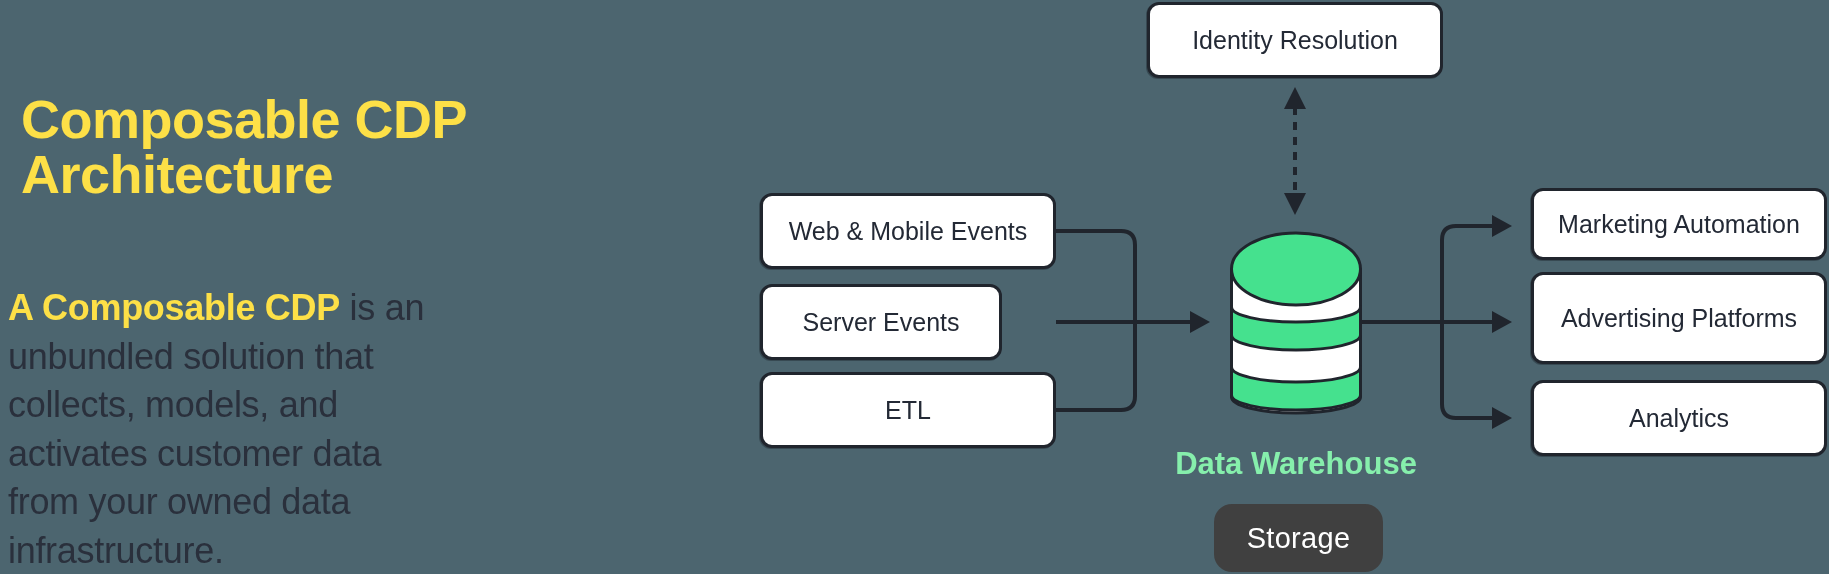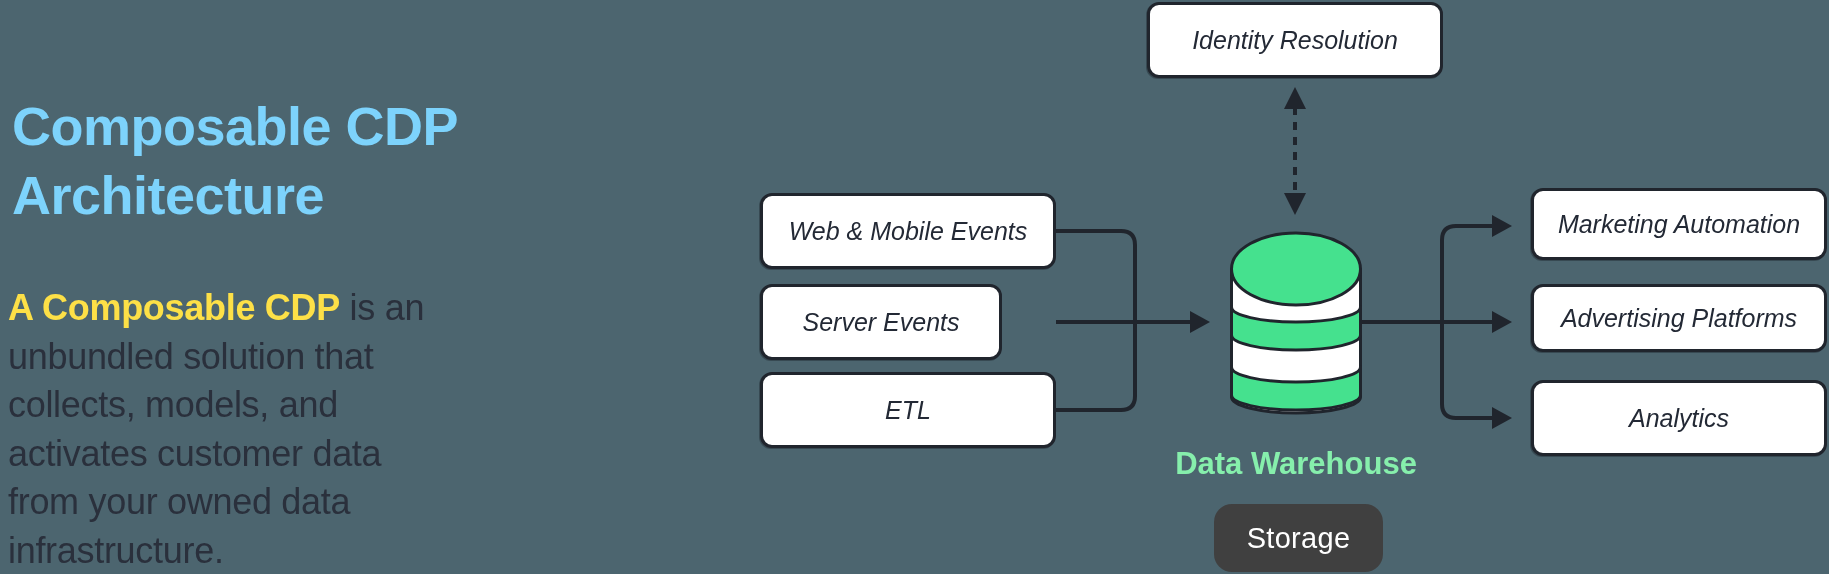--- a/index.html
+++ b/index.html
@@ -9,27 +9,27 @@
     position: relative;
     width: 1829px;
     height: 574px;
     background: #4c656f;
     overflow: hidden;
   }
 
   
   .intro-title {
     position: absolute;
-    left: 12px;
+    left: 21px;
     top: 56px;
     width: 560px;
     font-size: 54px;
     font-weight: 700;
-    line-height: 69px;
-    color: #7dd3fc;
+    line-height: 55px;
+    color: #fde047;
     letter-spacing: -0.5px;
     white-space: pre-line;
   }
   .intro-desc {
     position: absolute;
     left: 8px;
     top: 248px;
     width: 470px;
     font-size: 36px;
     font-weight: 400;
@@ -48,28 +48,27 @@
     border: 3.5px solid #20252d;
     border-radius: 12px;
     display: flex;
     align-items: center;
     justify-content: center;
     font-size: 25px;
     font-weight: 500;
     color: #232935;
     white-space: nowrap;
     box-shadow: -1px 1px 0 rgba(18, 22, 28, 0.35);
-    font-style: italic;
   }
   .node-identity   { left: 1147px; top: 2px;   width: 296px; height: 76px; }
   .node-src-0      { left: 760px;  top: 193px; width: 296px; height: 76px; }
   .node-src-1      { left: 760px;  top: 284px; width: 242px; height: 76px; }
   .node-src-2      { left: 760px;  top: 372px; width: 296px; height: 76px; }
   .node-dst-0      { left: 1531px; top: 188px; width: 296px; height: 72px; }
-  .node-dst-1      { left: 1531px; top: 284px; width: 296px; height: 68px; }
+  .node-dst-1      { left: 1531px; top: 272px; width: 296px; height: 92px; }
   .node-dst-2      { left: 1531px; top: 380px; width: 296px; height: 76px; text-align: right; }
 
   .warehouse-label {
     position: absolute;
     left: 1146px;
     top: 446px;
     width: 300px;
     text-align: center;
     font-size: 31px;
     font-weight: 700;

